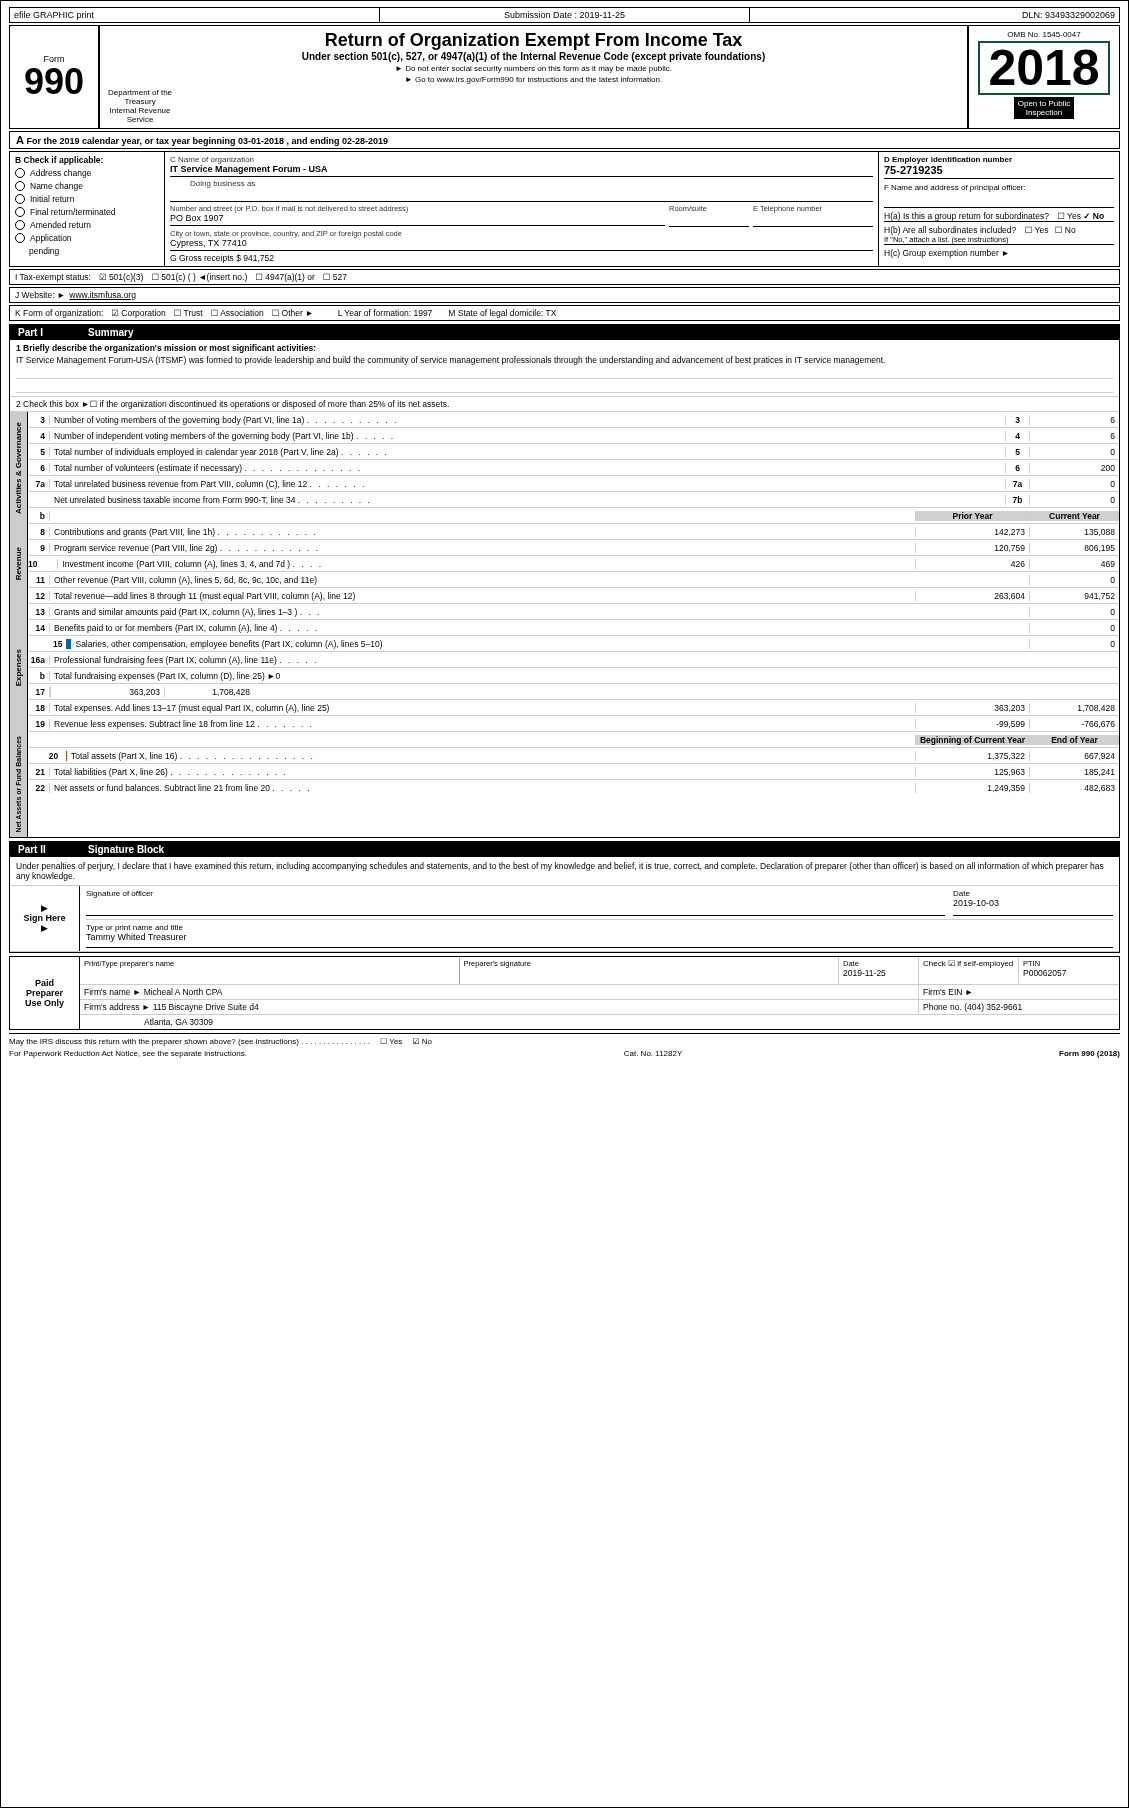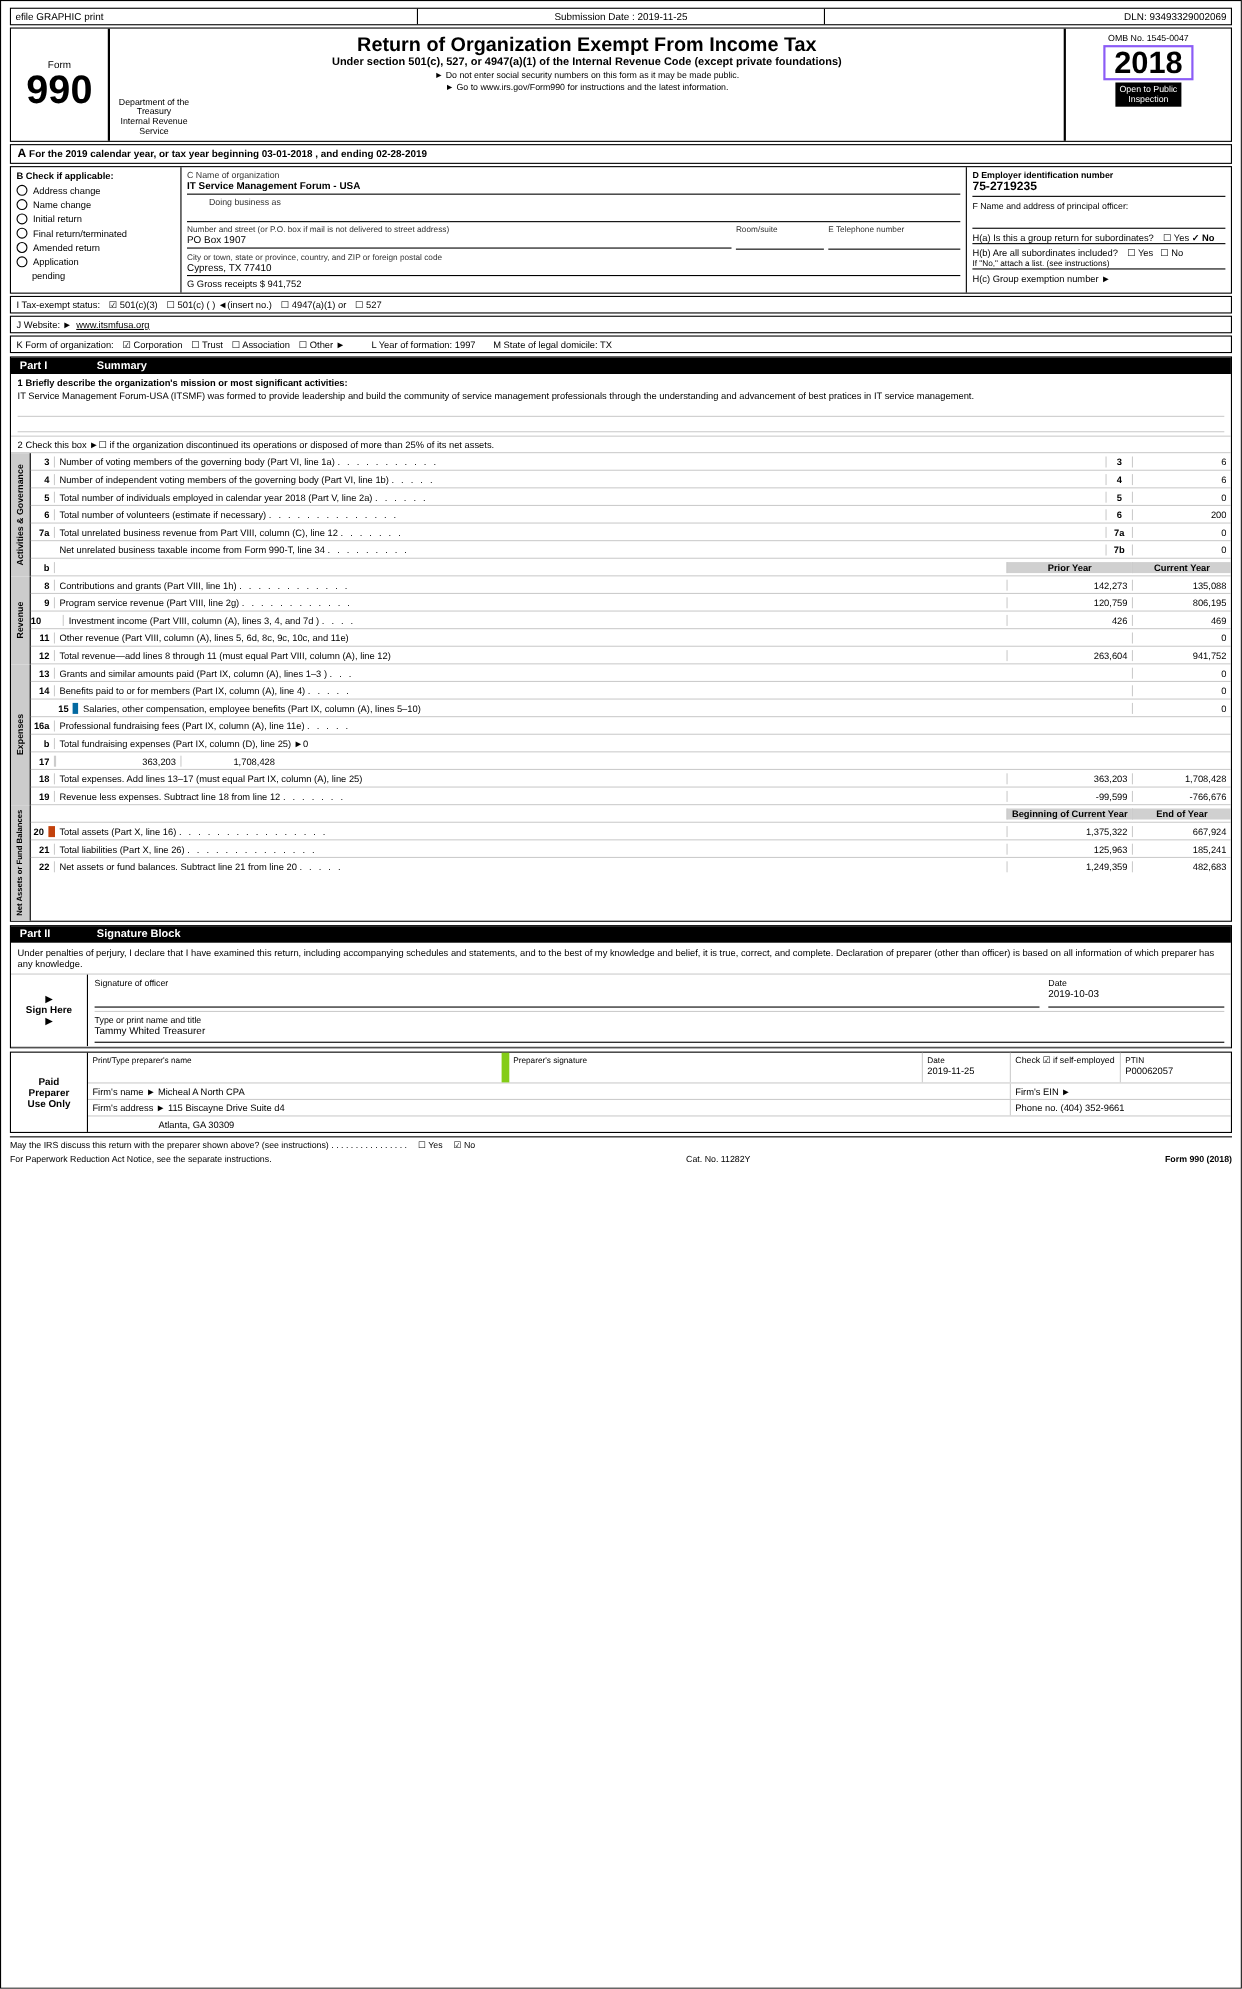--- a/index.html
+++ b/index.html
@@ -87,23 +87,23 @@
       padding: 4px;
       display: flex;
       flex-direction: column;
       align-items: center;
     }
     .omb-box {
       font-size: 8px;
       margin-bottom: 2px;
     }
     .year-box {
-      font-size: 28px;
+      font-size: 50px;
       font-weight: bold;
-      border: 2px solid #8b5cf6;
+      border: 2px solid #14532d;
       padding: 0 8px;
       line-height: 1;
     }
     .open-inspection {
       font-size: 8px;
       text-align: center;
       margin-top: 2px;
       background: #000;
       color: #fff;
       padding: 2px 4px;
@@ -465,21 +465,21 @@
       </div>
       <div style="flex:1;">
 
         <div style="display:flex;border-bottom:1px solid #ccc;font-size:8.5px;min-height:16px;align-items:center;">
           <div style="min-width:22px;border-right:1px solid #ccc;"></div>
           <div style="flex:1;"></div>
           <div style="min-width:114px;text-align:center;border-left:1px solid #ccc;font-weight:bold;background:#d0d0d0;">Beginning of Current Year</div>
           <div style="min-width:90px;text-align:center;border-left:1px solid #ccc;font-weight:bold;background:#d0d0d0;">End of Year</div>
         </div>
         <div style="display:flex;border-bottom:1px solid #ccc;font-size:8.5px;min-height:16px;align-items:center;">
-          <div style="min-width:22px;text-align:right;padding-right:4px;border-right:6px solid #c2410c;font-weight:bold;">20</div>
+          <div style="min-width:22px;text-align:center;padding-right:4px;border-right:1px solid #c2410c;font-weight:bold;margin-left:17px;">20</div>
           <div style="flex:1;padding:1px 4px;">Total assets (Part X, line 16) <span class="dots">. . . . . . . . . . . . . . . .</span></div>
           <div style="min-width:114px;text-align:right;padding-right:4px;border-left:1px solid #ccc;">1,375,322</div>
           <div style="min-width:90px;text-align:right;padding-right:4px;border-left:1px solid #ccc;">667,924</div>
         </div>
         <div style="display:flex;border-bottom:1px solid #ccc;font-size:8.5px;min-height:16px;align-items:center;">
           <div style="min-width:22px;text-align:right;padding-right:4px;border-right:1px solid #ccc;font-weight:bold;">21</div>
           <div style="flex:1;padding:1px 4px;">Total liabilities (Part X, line 26) <span class="dots">. . . . . . . . . . . . . .</span></div>
           <div style="min-width:114px;text-align:right;padding-right:4px;border-left:1px solid #ccc;">125,963</div>
           <div style="min-width:90px;text-align:right;padding-right:4px;border-left:1px solid #ccc;">185,241</div>
         </div>
@@ -537,21 +537,21 @@
       <div style="min-width:70px;border-right:1px solid #000;display:flex;align-items:center;justify-content:center;padding:4px;">
         <div style="font-size:9px;font-weight:bold;text-align:center;">
           <div>Paid</div>
           <div>Preparer</div>
           <div>Use Only</div>
         </div>
       </div>
       <div style="flex:1;">
 
         <div style="display:flex;border-bottom:1px solid #ccc;font-size:8.5px;">
-          <div style="flex:1;padding:2px 4px;border-right:7px solid #84cc16;">
+          <div style="flex:1;padding:2px 4px;border-right:1px solid #84cc16;">
             <div style="font-size:7.5px;">Print/Type preparer's name</div>
             <div style="min-height:14px;"></div>
           </div>
           <div style="flex:1;padding:2px 4px;border-right:1px solid #ccc;">
             <div style="font-size:7.5px;">Preparer's signature</div>
             <div style="min-height:14px;"></div>
           </div>
           <div style="min-width:80px;padding:2px 4px;border-right:1px solid #ccc;">
             <div style="font-size:7.5px;">Date</div>
             <div style="font-size:8.5px;">2019-11-25</div>

